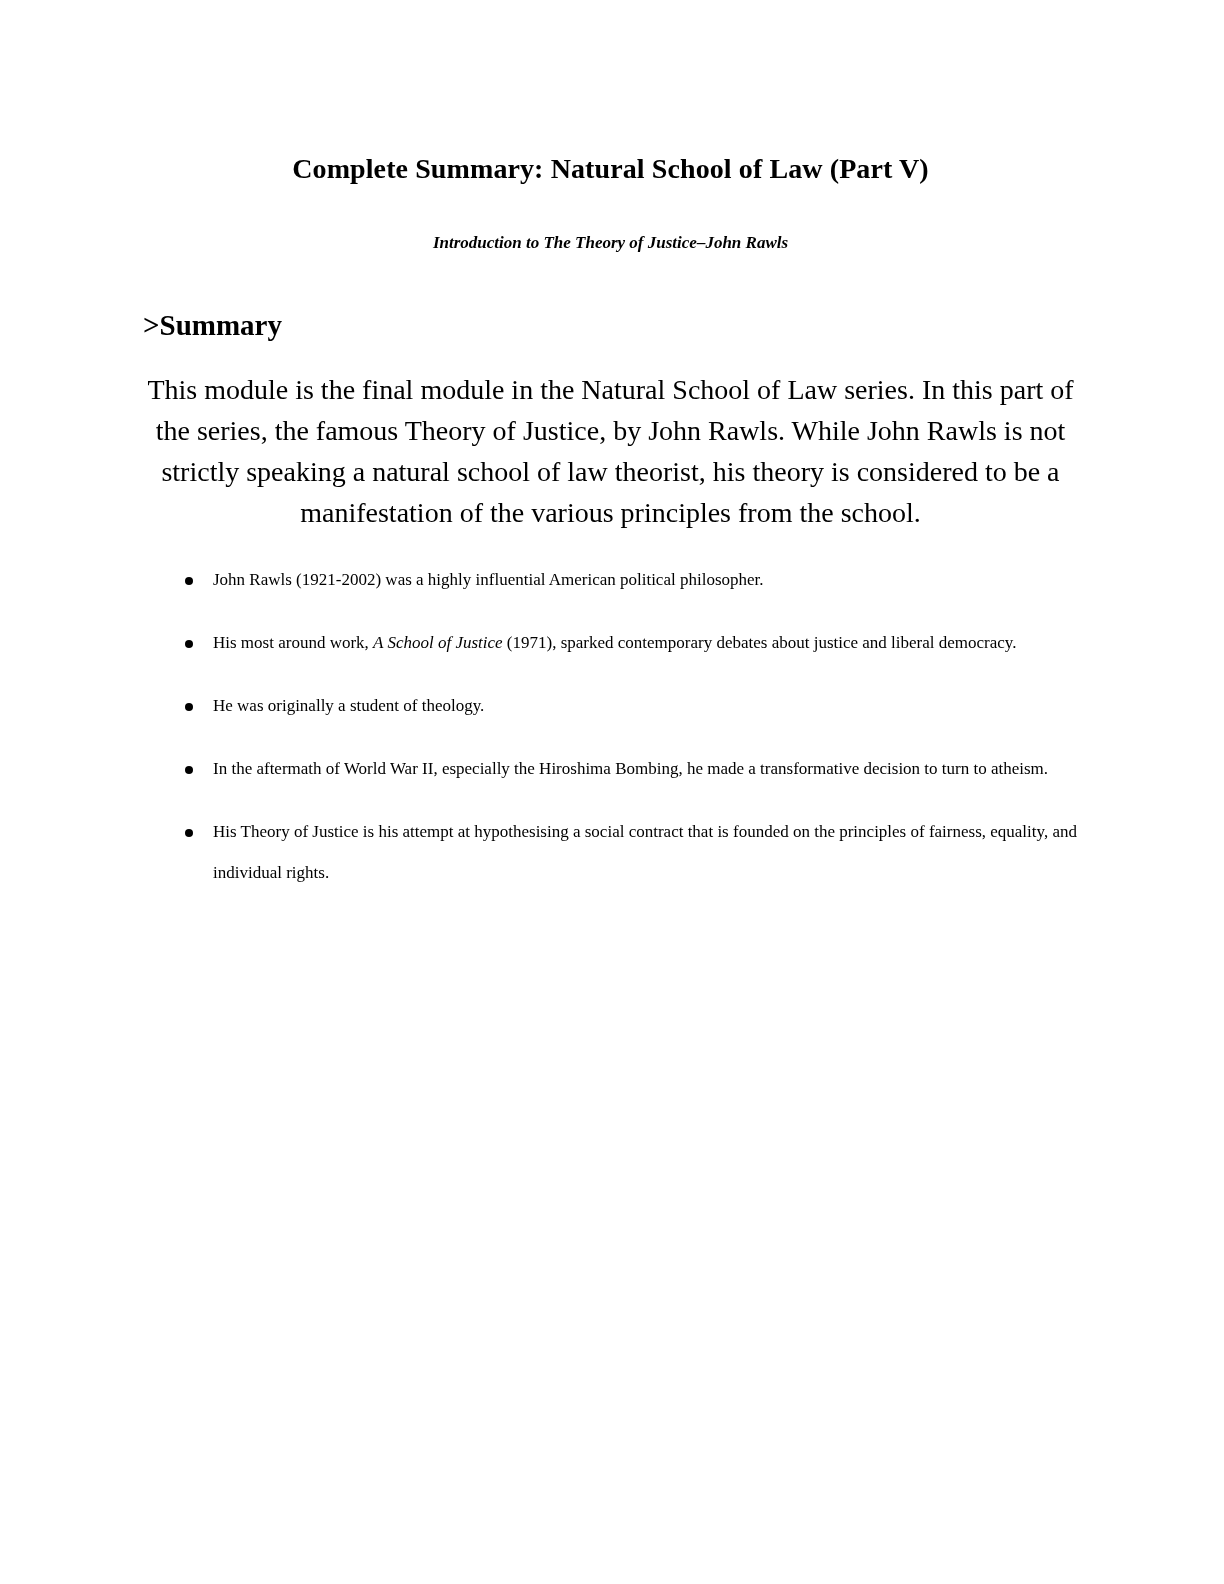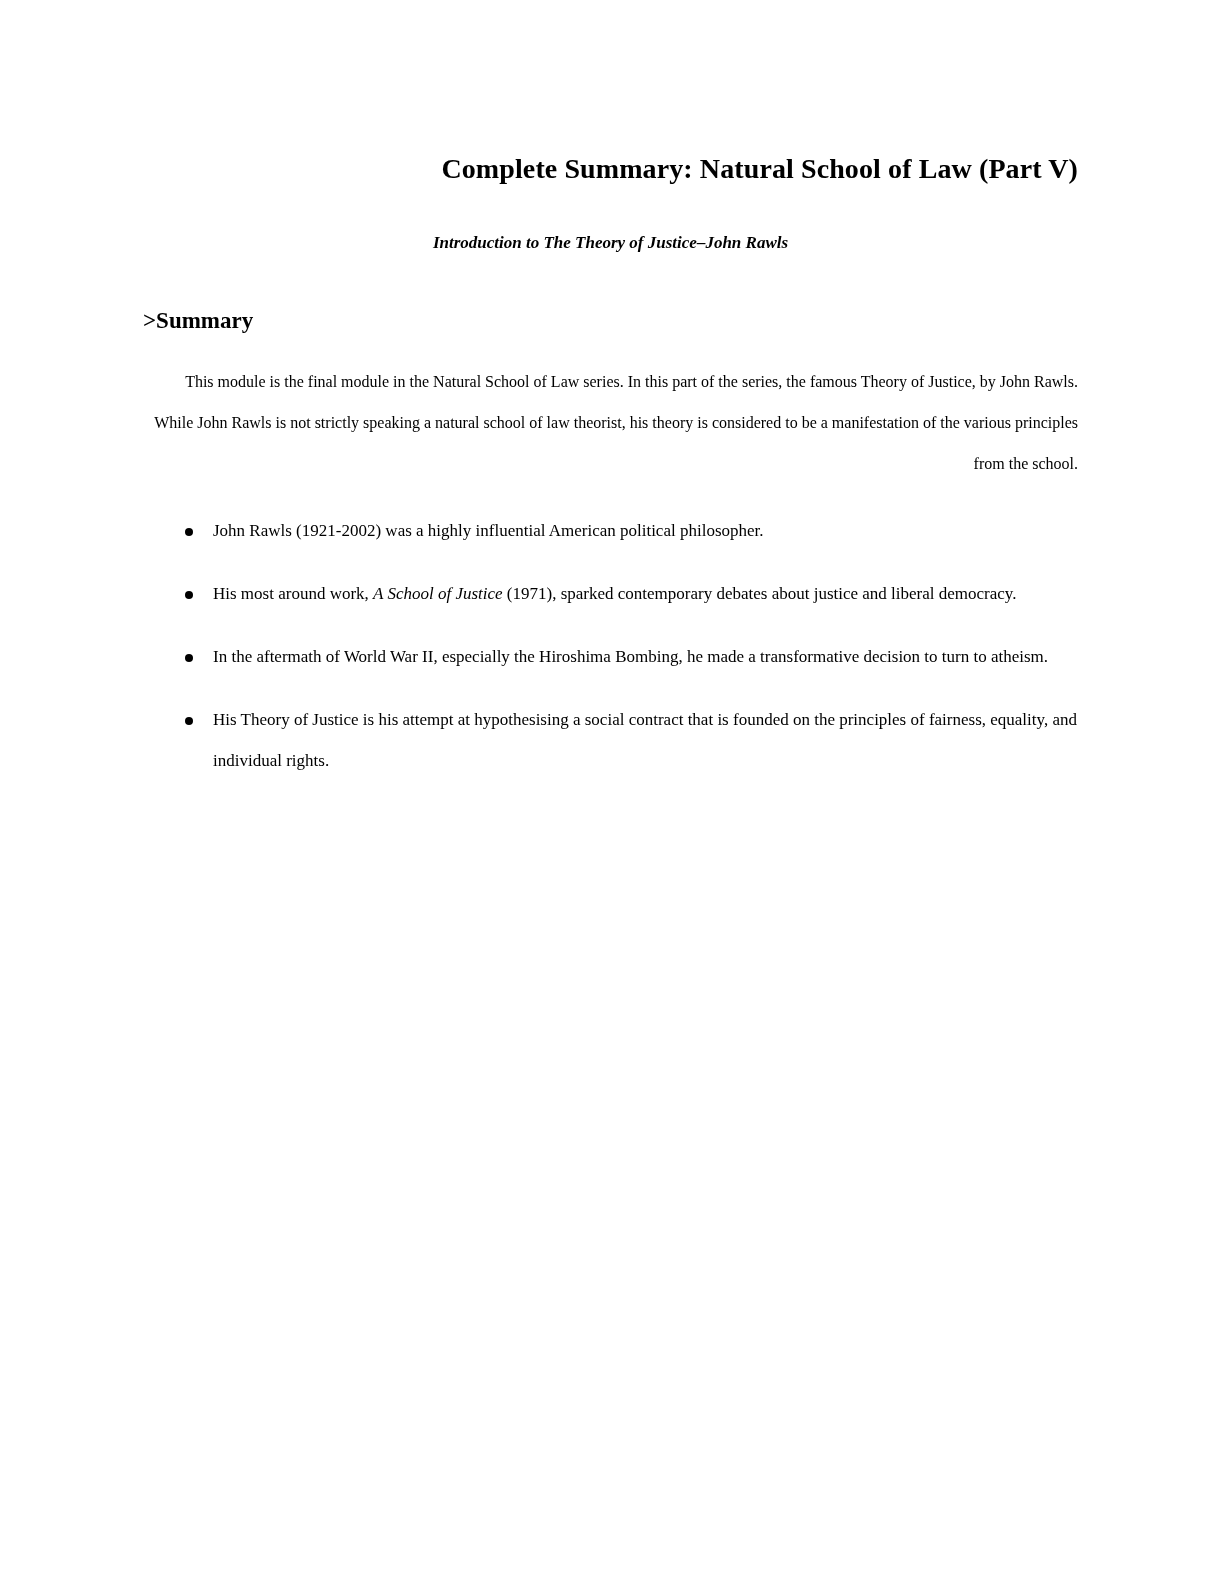--- a/index.html
+++ b/index.html
@@ -16,46 +16,46 @@
   }
   .page {
     position: relative;
     width: 1224px;
     height: 1584px;
     background: #ffffff;
     box-sizing: border-box;
     padding: 150px 146px 0 143px;
   }
   .doc-title {
-    text-align: right;
+    text-align: center;
     font-size: 28px;
     font-weight: bold;
     line-height: 1.35;
     margin: 0 0 44px 0;
     letter-spacing: 0.1px;
   }
   .doc-subtitle {
     text-align: center;
     font-size: 17px;
     font-weight: bold;
     font-style: italic;
     line-height: 1.35;
     margin: 0 0 50px 0;
   }
   .section-heading {
-    font-size: 23px;
+    font-size: 29px;
     font-weight: bold;
     line-height: 1.4;
     margin: 0 0 24px 0;
   }
   p.body-text {
-    font-size: 16px;
+    font-size: 28px;
     line-height: 41px;
     margin: 0 0 26px 0;
-    text-align: right;
+    text-align: center;
   }
   ul.bullet-list {
     list-style: none;
     margin: 14px 0 0 0;
     padding: 0;
   }
   ul.bullet-list > li {
     position: relative;
     font-size: 17px;
     line-height: 41px;
@@ -92,20 +92,23 @@
 
 
   <ul class="bullet-list">
     <li>
       <span>John Rawls (1921-2002) was a highly influential American political philosopher.</span><span class="italic"></span><span></span>
     </li>
     <li>
       <span>His most around work, </span><span class="italic">A School of Justice</span><span> (1971), sparked contemporary debates about justice and liberal democracy.</span>
     </li>
     <li>
+      <span>He was originally a student of theology.</span><span class="italic"></span><span></span>
+    </li>
+    <li>
       <span>In the aftermath of World War II, especially the Hiroshima Bombing, he made a transformative decision to turn to atheism.</span><span class="italic"></span><span></span>
     </li>
     <li>
       <span>His Theory of Justice is his attempt at hypothesising a social contract that is founded on the principles of fairness, equality, and individual rights.</span><span class="italic"></span><span></span>
     </li>
   </ul>
 
 </div>
 
 </body></html>

